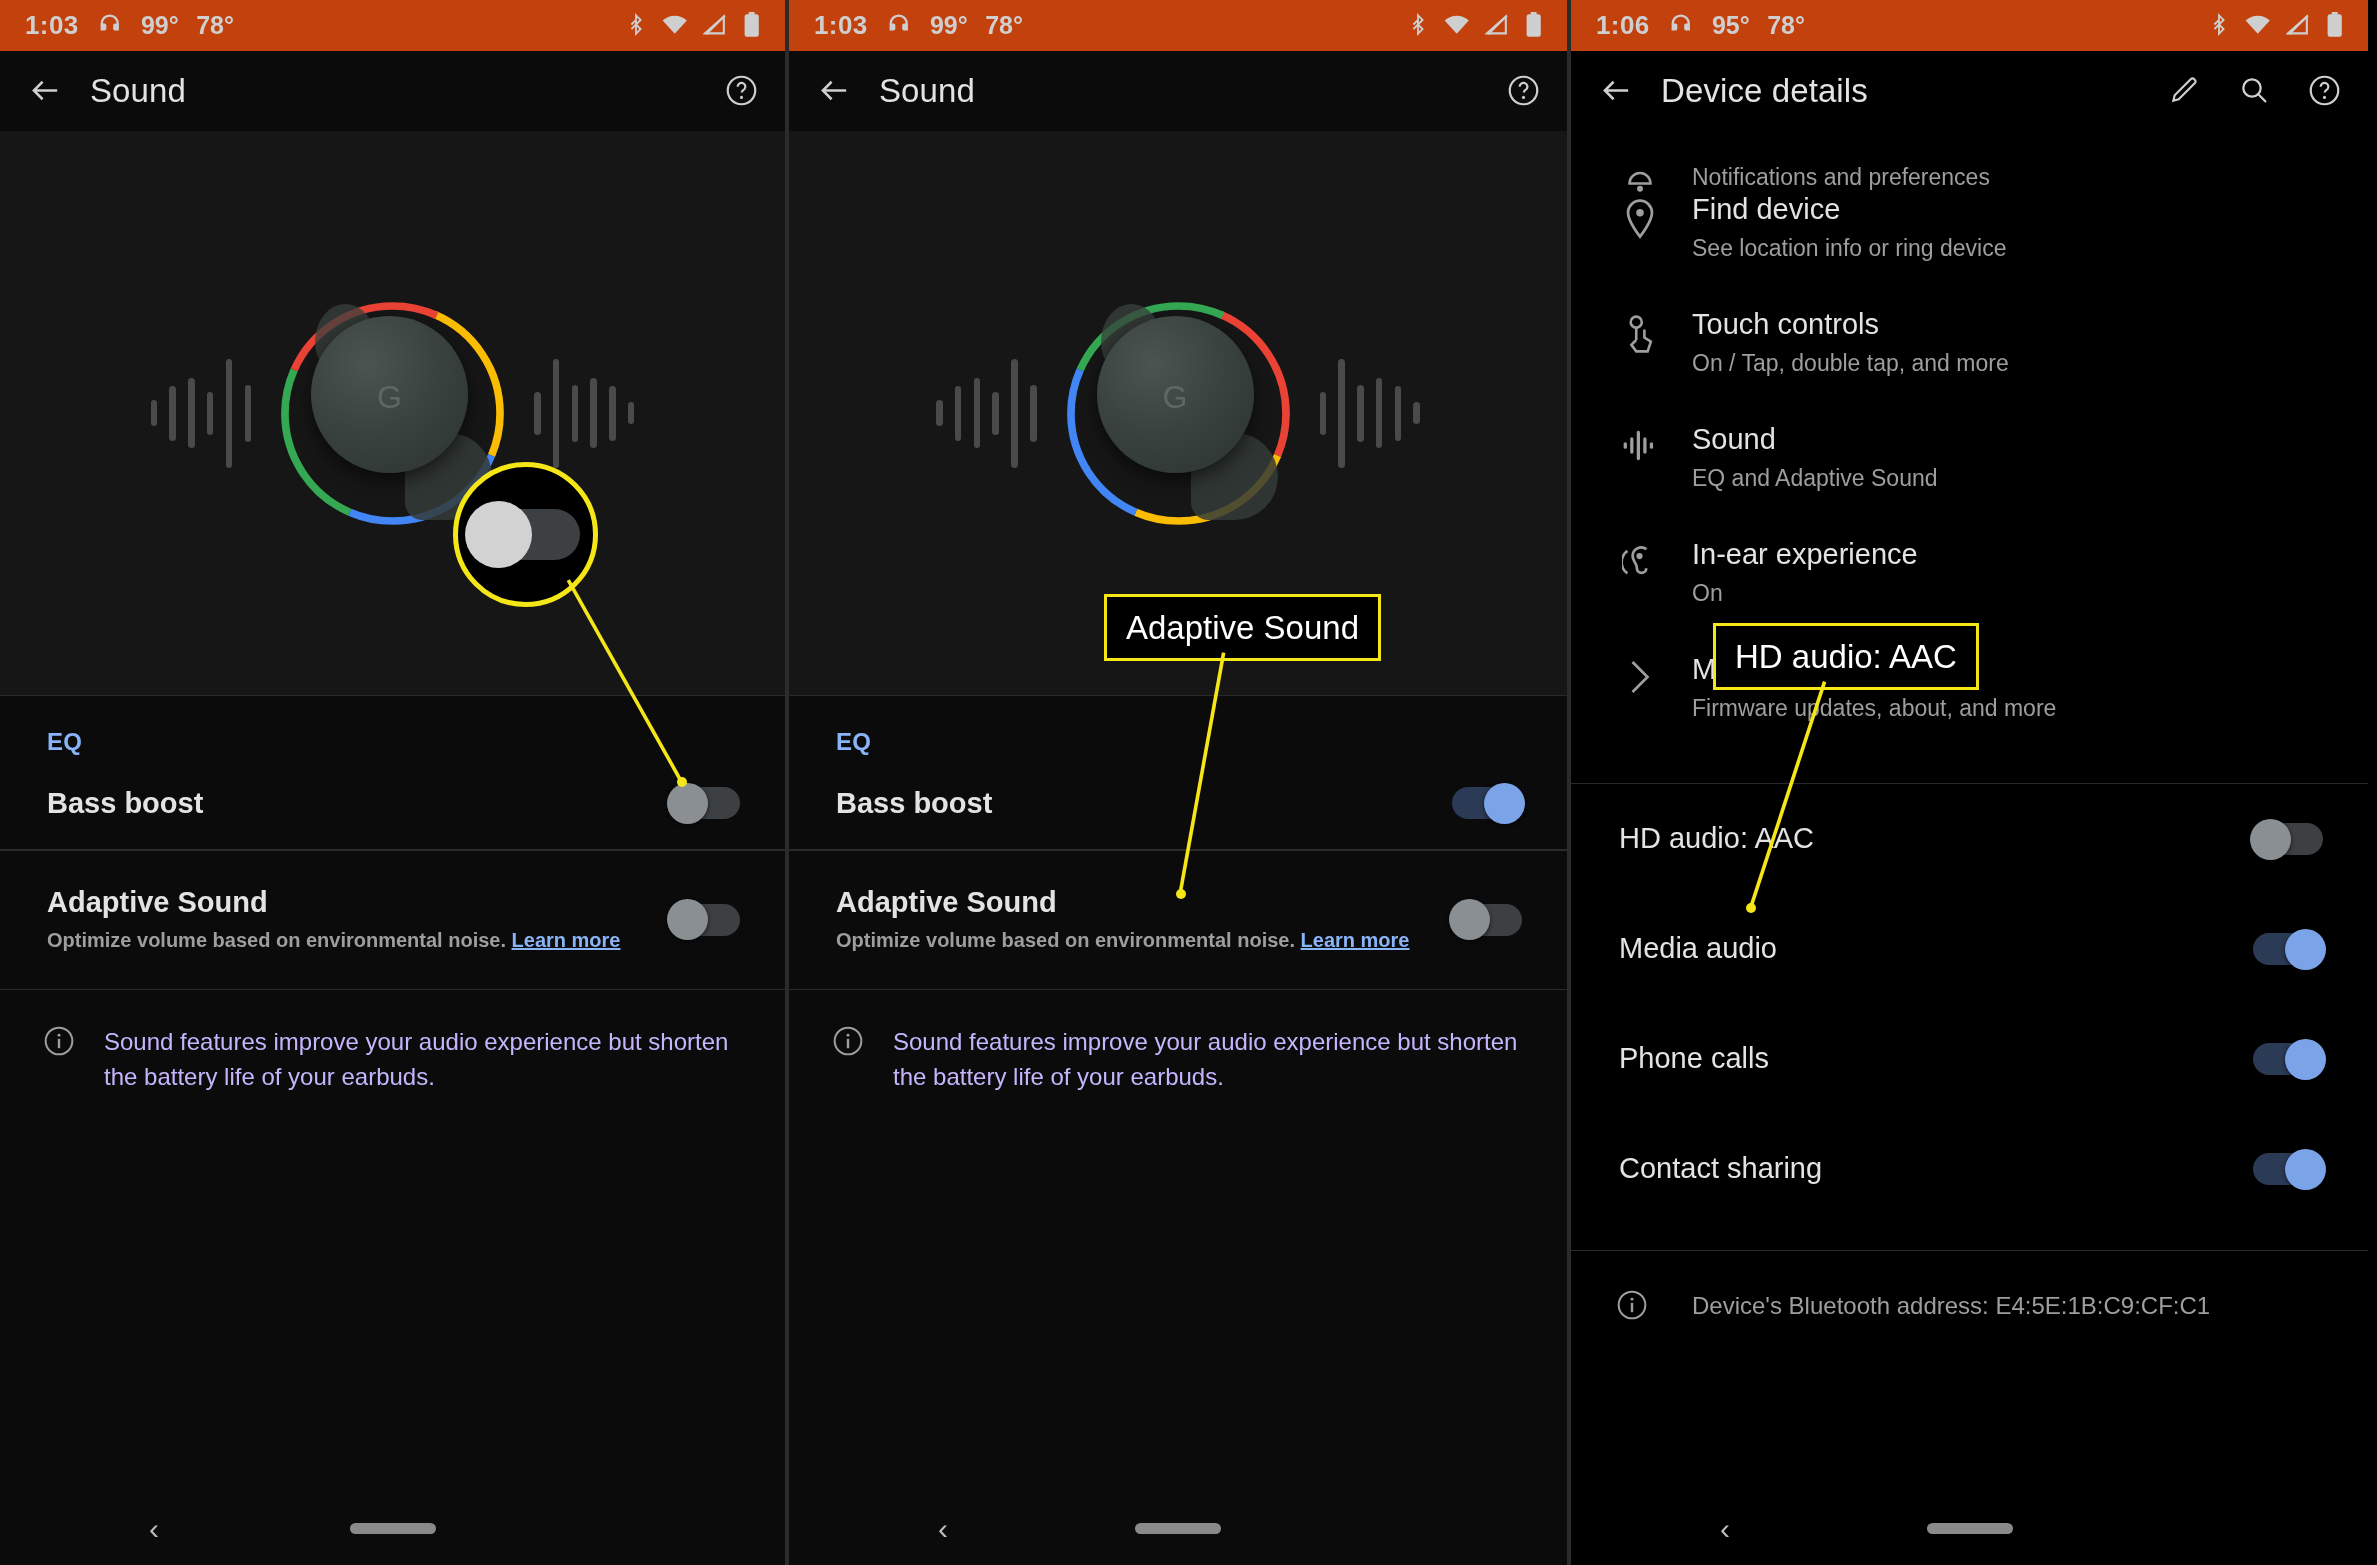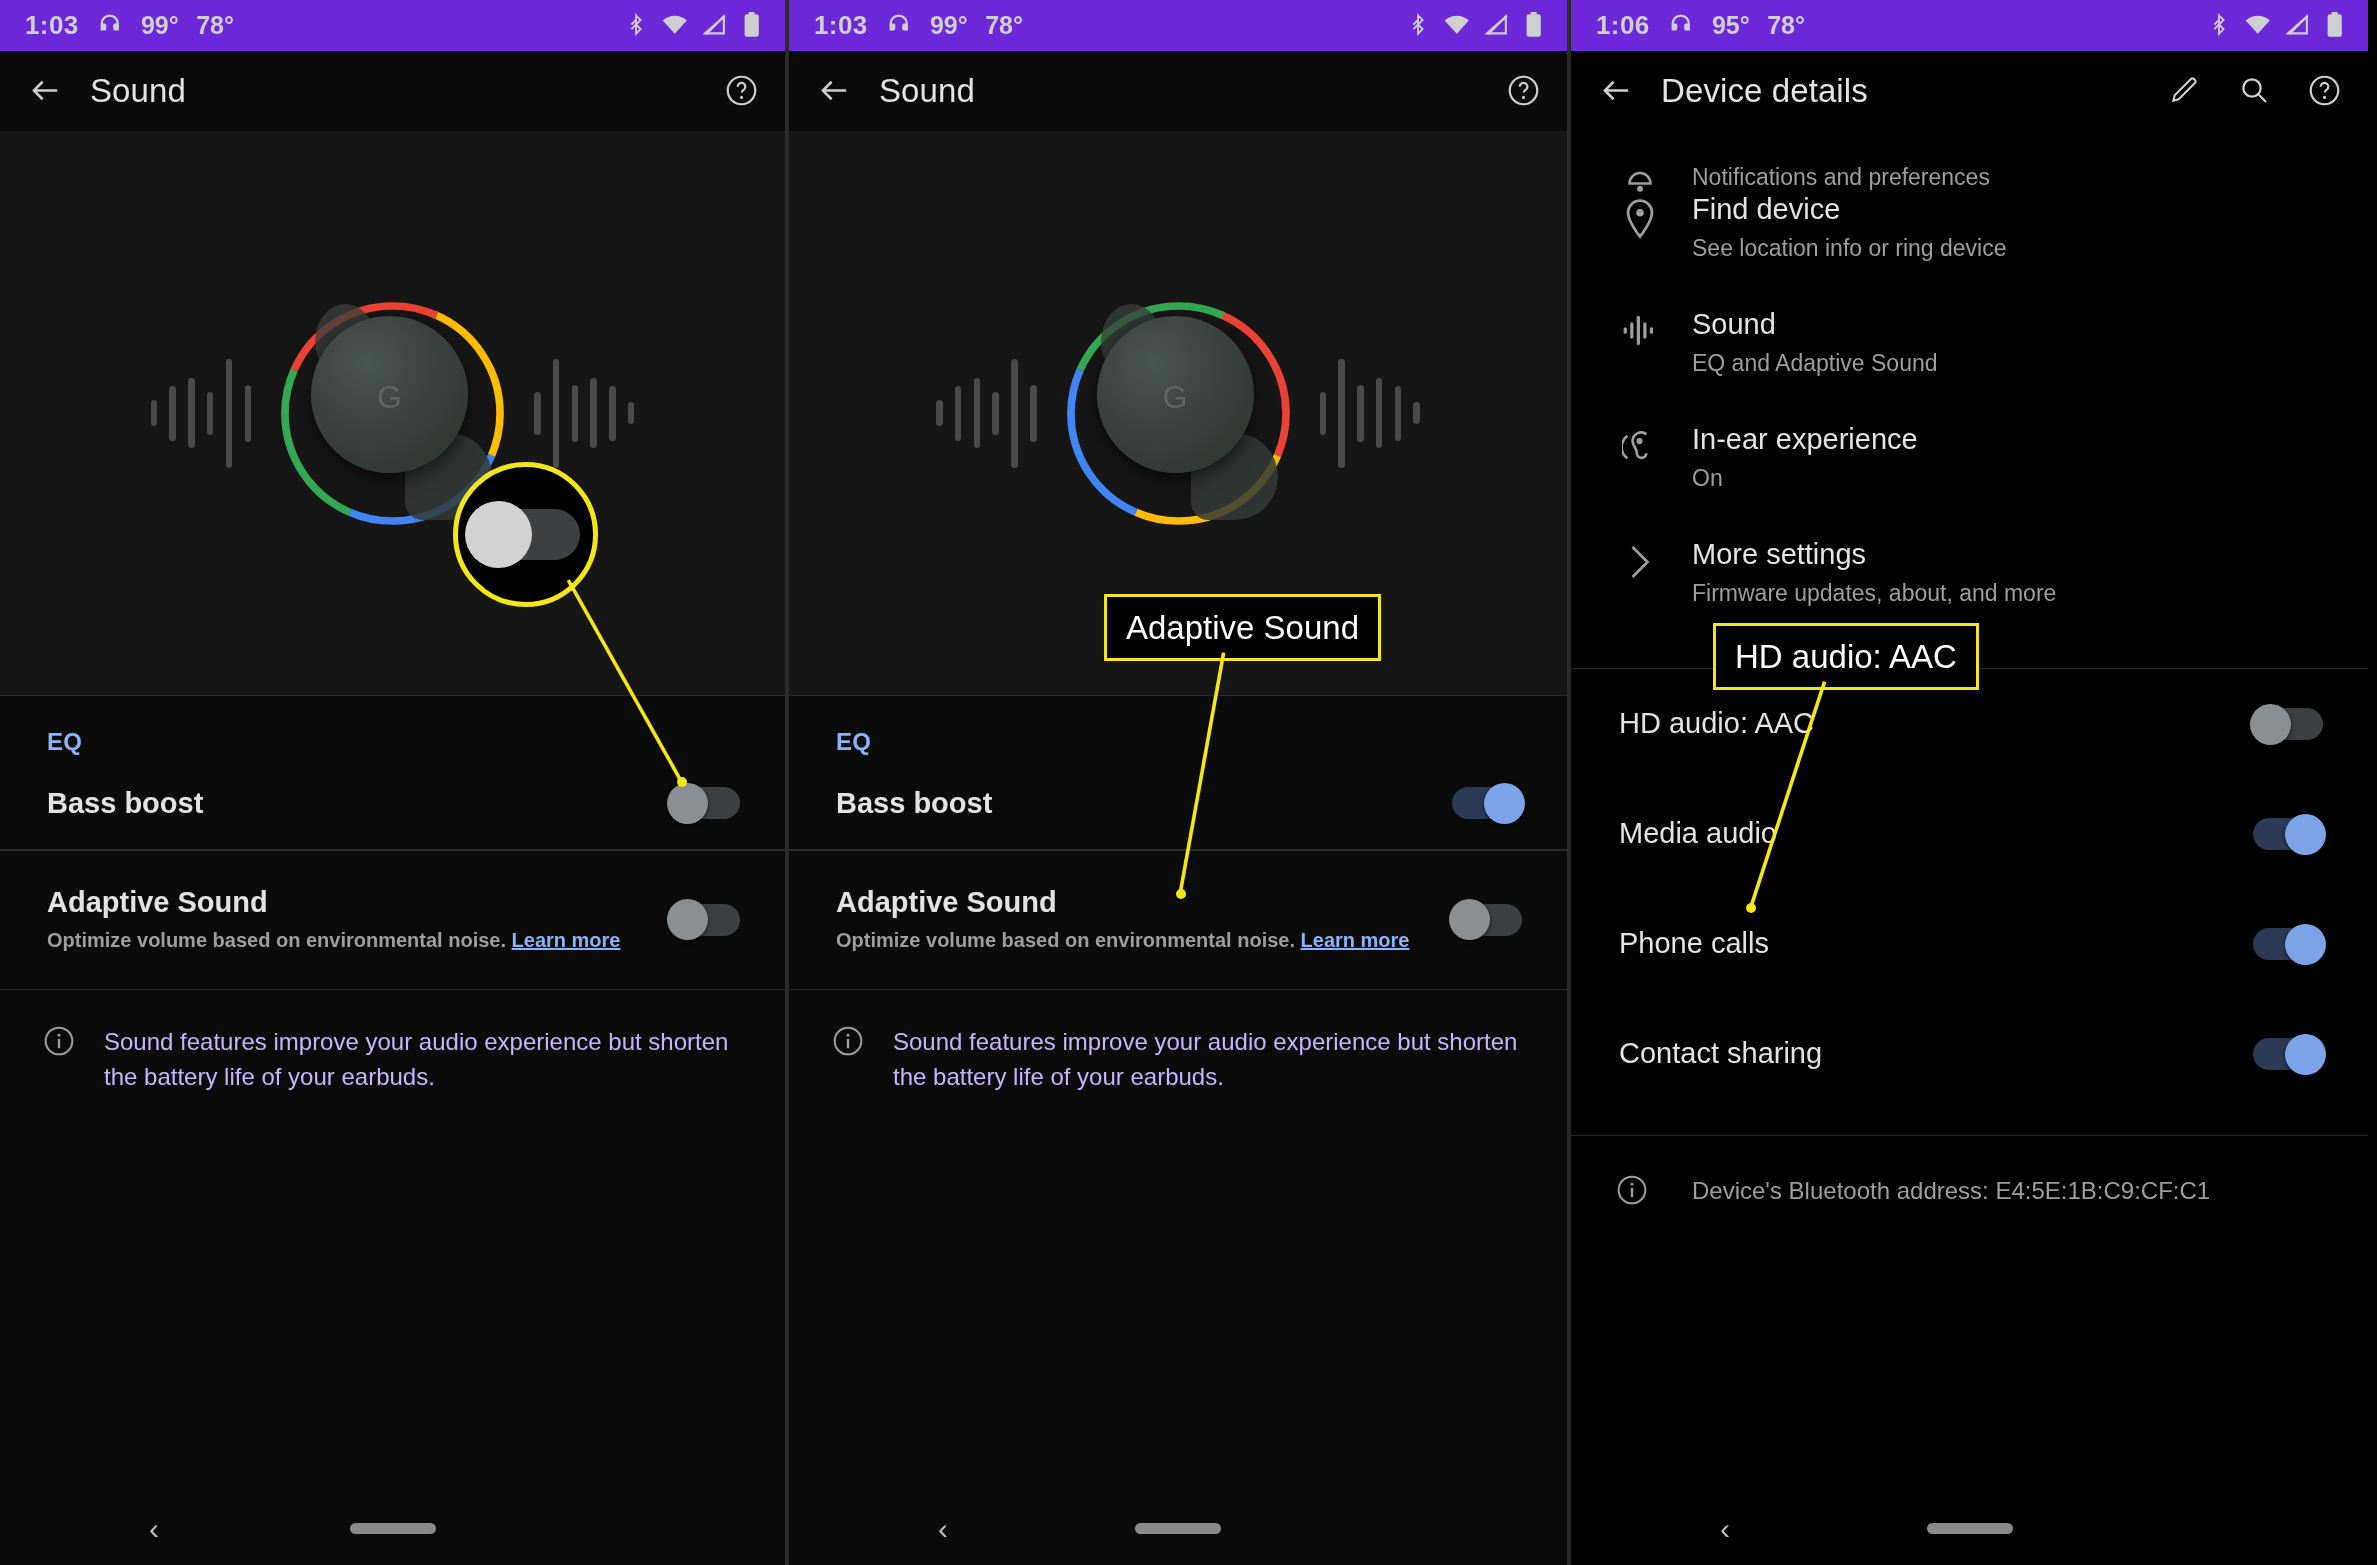--- a/index.html
+++ b/index.html
@@ -6,21 +6,21 @@
   html,body { width:2377px; height:1566px; background:#000; overflow:hidden;
               font-family:"Liberation Sans", sans-serif; }
   .stage { position:relative; width:2377px; height:1566px; display:flex; }
 
   .panel { position:relative; height:1566px; overflow:hidden; background:#0d0d0d; }
   .p1 { width:785px; background:#0b0b0b; }
   .p2 { width:786px; background:#0b0b0b; border-left:4.3px solid #2b2b2b; border-right:4.3px solid #2b2b2b;}
   .p3 { width:797px; background:#000; }
 
   
-  .statusbar { height:51px; display:flex; align-items:center; background:#6d28d9;
+  .statusbar { height:51px; display:flex; align-items:center; background:#c2410c;
                padding:0 25px; color:#cfcfcf; }
   .sb-left { display:flex; align-items:center; gap:17.4px; }
   .sb-time { font-size:26px; font-weight:700; letter-spacing:0.4px; }
   .sb-temp { font-size:25px; font-weight:700; }
   .sb-right { margin-left:auto; display:flex; align-items:center; gap:14.5px; }
   .ico { display:inline-block; }
 
   
   .appbar { height:80px; display:flex; align-items:center; padding:0 27.5px; gap:27.5px;
             background:#0b0b0b; }
@@ -492,20 +492,32 @@
             <path d="M9 1a7 7 0 00-7 7c0 5.2 7 14 7 14s7-8.8 7-14a7 7 0 00-7-7z" fill="none" stroke="#9e9e9e" stroke-width="1.6"></path>
             <circle cx="9" cy="8" r="2.2" fill="#9e9e9e"></circle>
           </svg>
       </div>
       <div class="tx">
         <div class="a">Find device</div>
         <div class="b">See location info or ring device</div>
       </div>
     </div>
 
+    <div class="s3row">
+      <div class="ic">
+        <svg width="33" height="39" viewBox="0 0 20 24">
+            <circle cx="8" cy="5" r="3.4" fill="none" stroke="#9e9e9e" stroke-width="1.6"></circle>
+            <path d="M8 8.5v7.5M8 16l-3 3 3 4h7l2-6-4-2.5V9.5" fill="none" stroke="#9e9e9e" stroke-width="1.6"></path>
+          </svg>
+      </div>
+      <div class="tx">
+        <div class="a">Touch controls</div>
+        <div class="b">On / Tap, double tap, and more</div>
+      </div>
+    </div>
 
     <div class="s3row">
       <div class="ic">
         <svg width="36" height="33" viewBox="0 0 22 20">
             <g fill="#9e9e9e">
               <rect x="1" y="8" width="2" height="4" rx="1"></rect>
               <rect x="5" y="5" width="2" height="10" rx="1"></rect>
               <rect x="9" y="1" width="2" height="18" rx="1"></rect>
               <rect x="13" y="5" width="2" height="10" rx="1"></rect>
               <rect x="17" y="8" width="2" height="4" rx="1"></rect>

